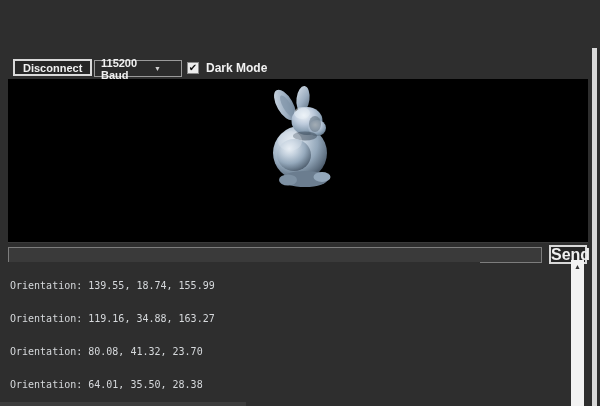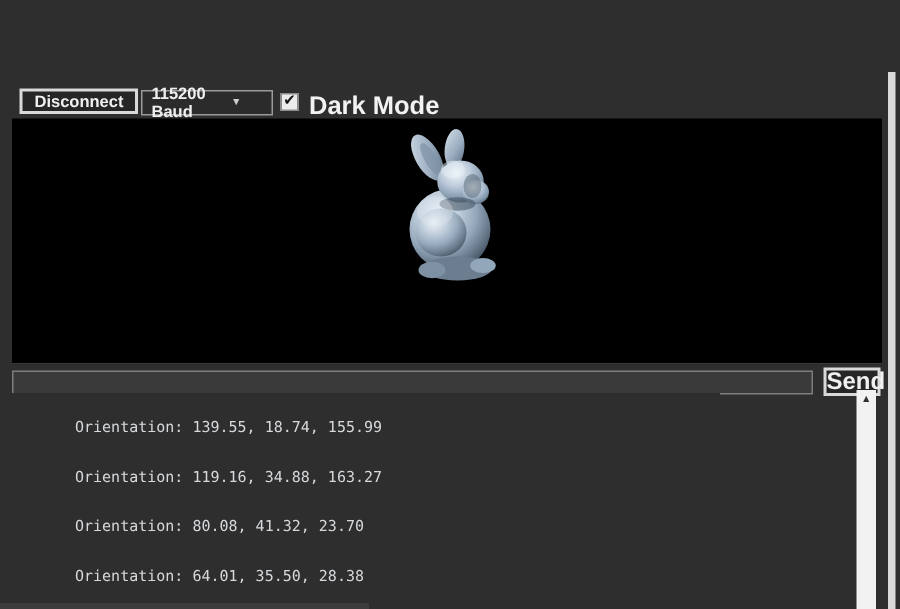--- a/index.html
+++ b/index.html
@@ -27,36 +27,35 @@
     display:flex; align-items:center; justify-content:space-between;
     padding:0 20px 0 6px; font-size:11px; font-weight:bold; cursor:pointer;
   }
   .baud .chev { font-size:7px; color:#cfcfcf; }
   .checkbox {
     position:absolute; left:187px; top:62px; width:12px; height:12px;
     background:#ececec; border:1px solid #8a8a8a; cursor:pointer;
     display:flex; align-items:center; justify-content:center;
   }
   .checkbox .check { font-size:10px; line-height:10px; color:#111; margin-top:-1px; }
-  .dark-label { position:absolute; left:206px; top:61px; font-size:17px; font-weight:600; color:#f2f2f2; }
+  .dark-label { position:absolute; left:206px; top:61px; font-size:12px; font-weight:600; color:#f2f2f2; }
   .viewport {
     position:absolute; left:8px; top:79px; width:580px; height:164px;
     background:#000; border-bottom:1px solid #3a3a3a;
   }
   .bunny { position:absolute; left:252px; top:4px; }
   .msg-input {
     position:absolute; left:8px; top:247px; width:534px; height:16px;
     background:#3a3a3a; border:1px solid #7d7d7d; color:#e8e8e8;
     font-size:10px; padding:0 4px; outline:none;
   }
   .send { left:549px; top:245px; width:38px; height:19px; line-height:14px; font-size:16px; }
   .log {
     position:absolute; left:0; top:262px; width:480px; height:144px; overflow:hidden;
     background:#2e2e2e;
-    padding-left:40px;
   }
   .log-inner {
     margin-top:-4px; padding-left:10px;
     font-family:"DejaVu Sans Mono","Liberation Mono",monospace;
     font-size:10px; line-height:11px; color:#d6d9dc; white-space:pre;
   }
   .log-scrollbar {
     position:absolute; left:571px; top:260px; width:13px; height:146px;
     background:#f2f2f2; cursor:default;
   }

